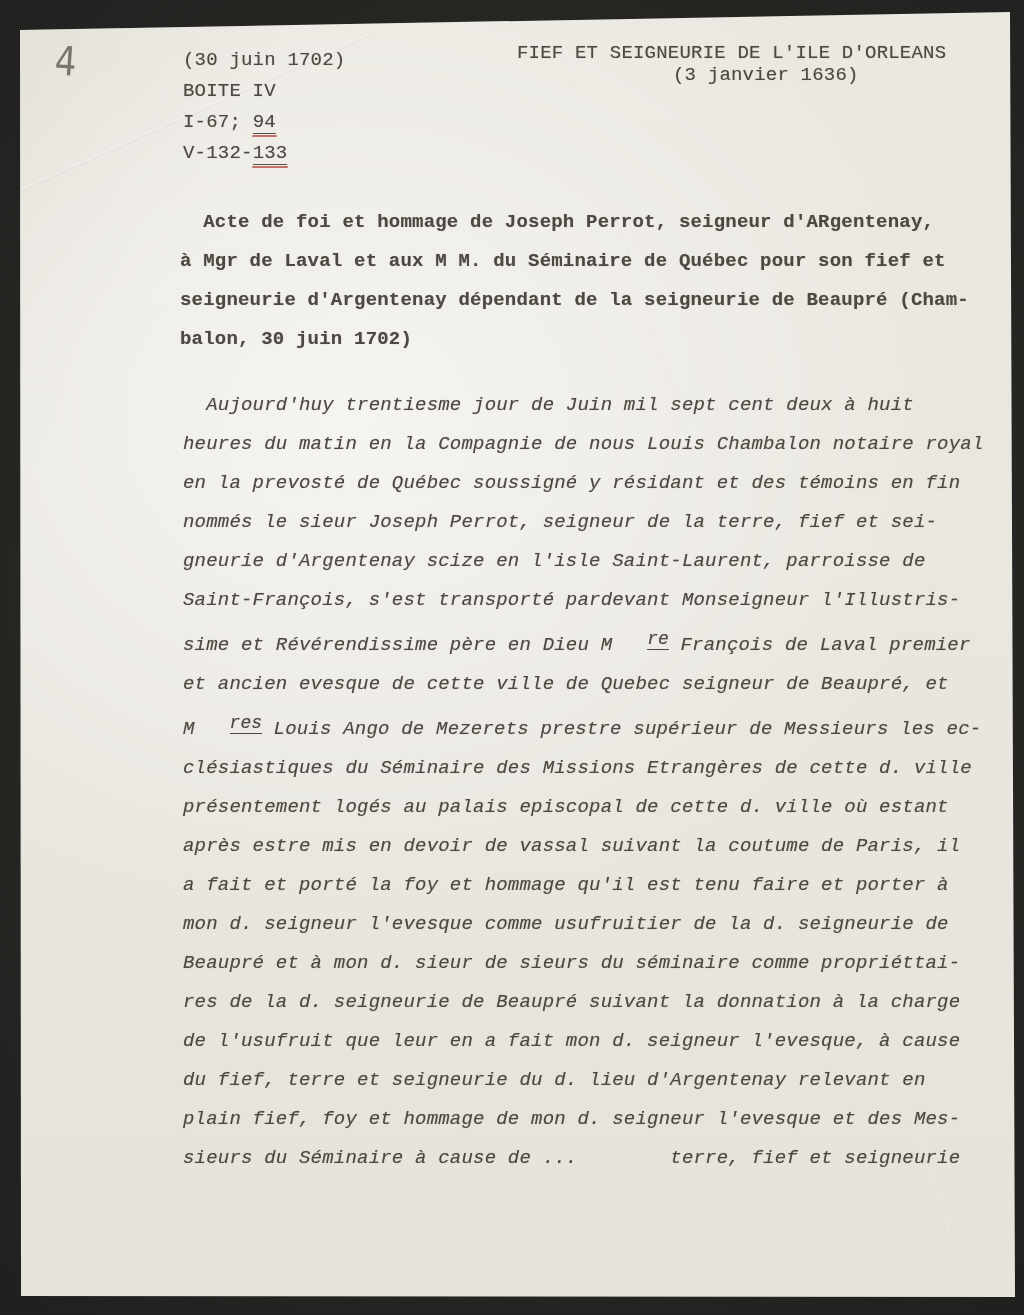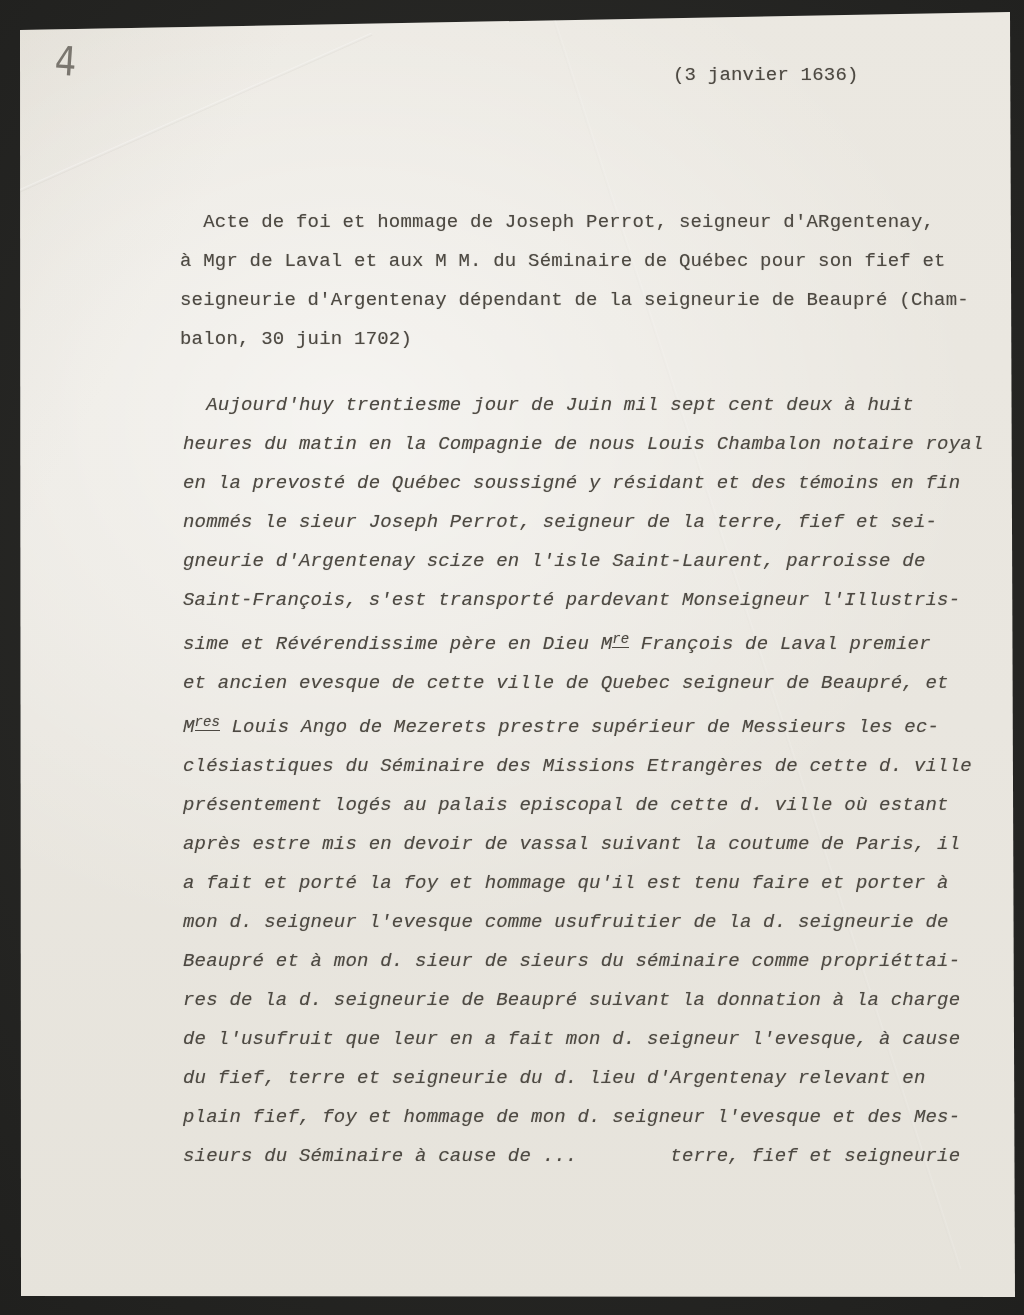--- a/index.html
+++ b/index.html
@@ -34,27 +34,28 @@
     left:96px;top:640px;width:1320px;height:3px;
     background:linear-gradient(to bottom, rgba(255,255,255,0.6), rgba(140,134,122,0.12));
     transform:rotate(72deg);opacity:.28;
   }
   .ink{color:#4d4942;text-shadow:0 0 1px rgba(77,73,66,0.4);letter-spacing:.2px;}
   .typeblock{position:absolute;white-space:pre;font-size:19px;}
   .refs{left:183px;top:45px;line-height:31px;}
   .t1{left:517px;top:42px;line-height:22px;}
   .t2{left:673px;top:64px;line-height:22px;}
   .t3{left:486px;top:86px;line-height:22px;}
-  .summary{left:180px;top:203px;line-height:39px;}
+  .summary{left:180px;top:203px;line-height:39px;font-weight:bold;}
   .bodytext{left:183px;top:386px;line-height:39px;font-style:italic;}
   .sup{
-    font-size:14px;
+    font-size:18px;
     vertical-align:6px;
     border-bottom:1.6px solid currentColor;
     letter-spacing:0;
+    margin-left:35px;
   }
   .red{
     position:relative;display:inline-block;
     border-bottom:1.7px solid #575249;
     line-height:normal;
   }
   .red::after{
     content:'';position:absolute;left:-1px;right:-1px;bottom:-4px;height:2px;
     background:rgba(184,92,82,0.85);border-radius:2px;
   }
@@ -69,19 +70,21 @@
 <body>
 
 <div class="mat"></div>
 
 <div class="paper">
   <div class="crease crease1"></div>
   <div class="crease crease2"></div>
 
   <div class="handnum">4</div>
 
+  <div class="typeblock refs ink"><div class="tline"><span>(30 juin 1702)</span></div><div class="tline"><span>BOITE IV</span></div><div class="tline"><span>I-67; </span><span class="red">94</span></div><div class="tline"><span>V-132-</span><span class="red">133</span></div></div>
 
+  <div class="typeblock t1 ink"><div class="tline"><span>FIEF ET SEIGNEURIE DE L'ILE D'ORLEANS</span></div></div>
   <div class="typeblock t2 ink"><div class="tline"><span>(3 janvier 1636)</span></div></div>
 
   <div class="typeblock summary ink"><div class="tline"><span>  Acte de foi et hommage de Joseph Perrot, seigneur d'ARgentenay,</span></div><div class="tline"><span>à Mgr de Laval et aux M M. du Séminaire de Québec pour son fief et</span></div><div class="tline"><span>seigneurie d'Argentenay dépendant de la seigneurie de Beaupré (Cham-</span></div><div class="tline"><span>balon, 30 juin 1702)</span></div></div>
 
   <div class="typeblock bodytext ink"><div class="tline"><span>  Aujourd'huy trentiesme jour de Juin mil sept cent deux à huit</span></div><div class="tline"><span>heures du matin en la Compagnie de nous Louis Chambalon notaire royal</span></div><div class="tline"><span>en la prevosté de Québec soussigné y résidant et des témoins en fin</span></div><div class="tline"><span>nommés le sieur Joseph Perrot, seigneur de la terre, fief et sei-</span></div><div class="tline"><span>gneurie d'Argentenay scize en l'isle Saint-Laurent, parroisse de</span></div><div class="tline"><span>Saint-François, s'est transporté pardevant Monseigneur l'Illustris-</span></div><div class="tline"><span>sime et Révérendissime père en Dieu M</span><span class="sup">re</span><span> François de Laval premier</span></div><div class="tline"><span>et ancien evesque de cette ville de Quebec seigneur de Beaupré, et</span></div><div class="tline"><span>M</span><span class="sup">res</span><span> Louis Ango de Mezerets prestre supérieur de Messieurs les ec-</span></div><div class="tline"><span>clésiastiques du Séminaire des Missions Etrangères de cette d. ville</span></div><div class="tline"><span>présentement logés au palais episcopal de cette d. ville où estant</span></div><div class="tline"><span>après estre mis en devoir de vassal suivant la coutume de Paris, il</span></div><div class="tline"><span>a fait et porté la foy et hommage qu'il est tenu faire et porter à</span></div><div class="tline"><span>mon d. seigneur l'evesque comme usufruitier de la d. seigneurie de</span></div><div class="tline"><span>Beaupré et à mon d. sieur de sieurs du séminaire comme propriéttai-</span></div><div class="tline"><span>res de la d. seigneurie de Beaupré suivant la donnation à la charge</span></div><div class="tline"><span>de l'usufruit que leur en a fait mon d. seigneur l'evesque, à cause</span></div><div class="tline"><span>du fief, terre et seigneurie du d. lieu d'Argentenay relevant en</span></div><div class="tline"><span>plain fief, foy et hommage de mon d. seigneur l'evesque et des Mes-</span></div><div class="tline"><span>sieurs du Séminaire à cause de ...        terre, fief et seigneurie</span></div></div>
 </div>
 
 </body></html>

